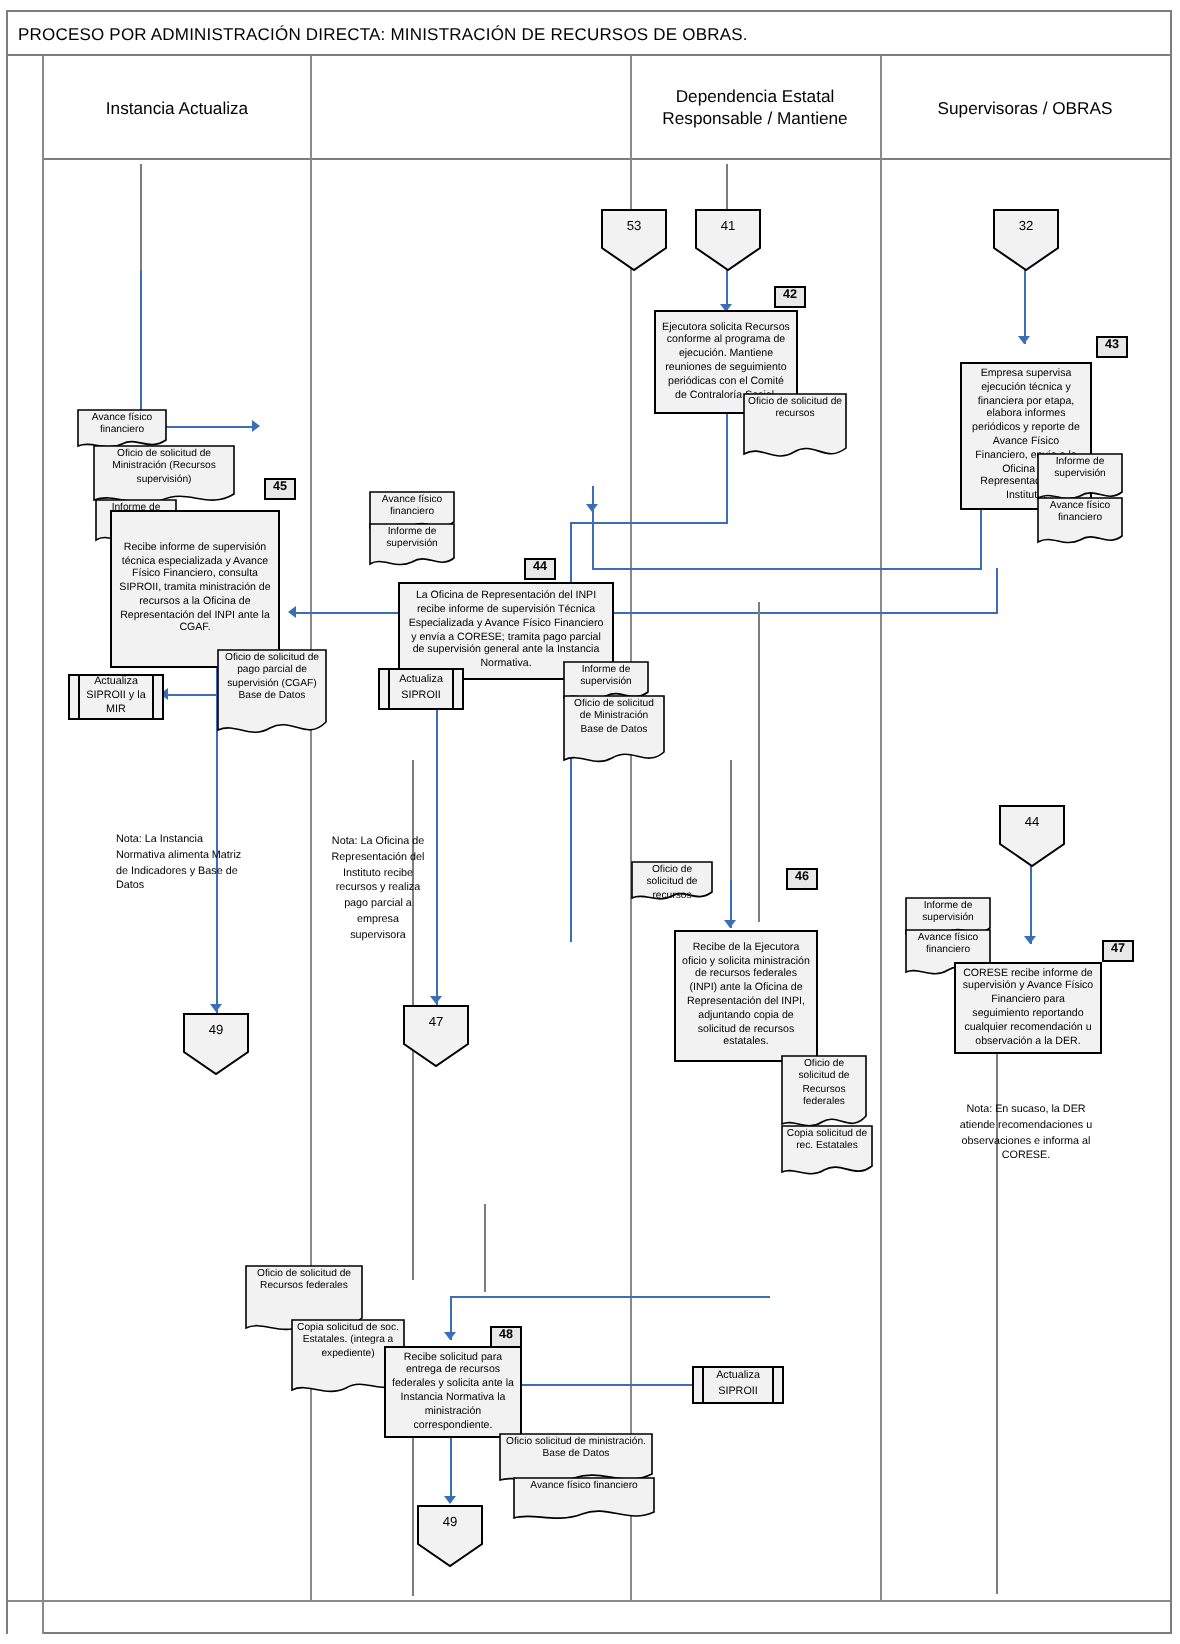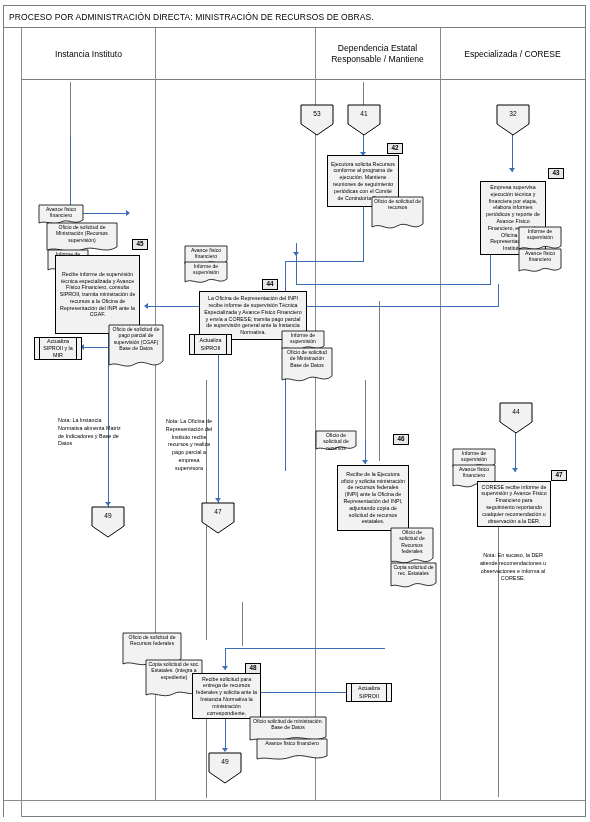--- a/index.html
+++ b/index.html
@@ -71,27 +71,27 @@
 <div id="page">
 
   <div class="outer-frame"></div>
 
   <div class="title-bar">
     <span>PROCESO POR ADMINISTRACIÓN DIRECTA: MINISTRACIÓN DE RECURSOS DE OBRAS.</span>
   </div>
 
   <div class="header-row">
     <div class="hdr-cell" style="left:18px;width:133px;">
-      <span>Instancia Instituto</span>
+      <span>Instancia Actualiza</span>
     </div>
     <div class="hdr-cell" style="left:311px;width:125px;">
       <span>Dependencia Estatal Responsable / Mantiene</span>
     </div>
     <div class="hdr-cell" style="left:436px;width:145px;">
-      <span>Especializada / CORESE</span>
+      <span>Supervisoras / OBRAS</span>
     </div>
   </div>
 
   <div class="gutter"></div>
   <div class="vline" style="left:155px;top:28px;height:772px;"></div>
   <div class="vline" style="left:315px;top:28px;height:772px;"></div>
   <div class="vline" style="left:440px;top:28px;height:772px;"></div>
   <div class="bottom-strip"></div>
 
   <div class="ln lnv" style="left:70px;top:135px;height:79px;"></div>

